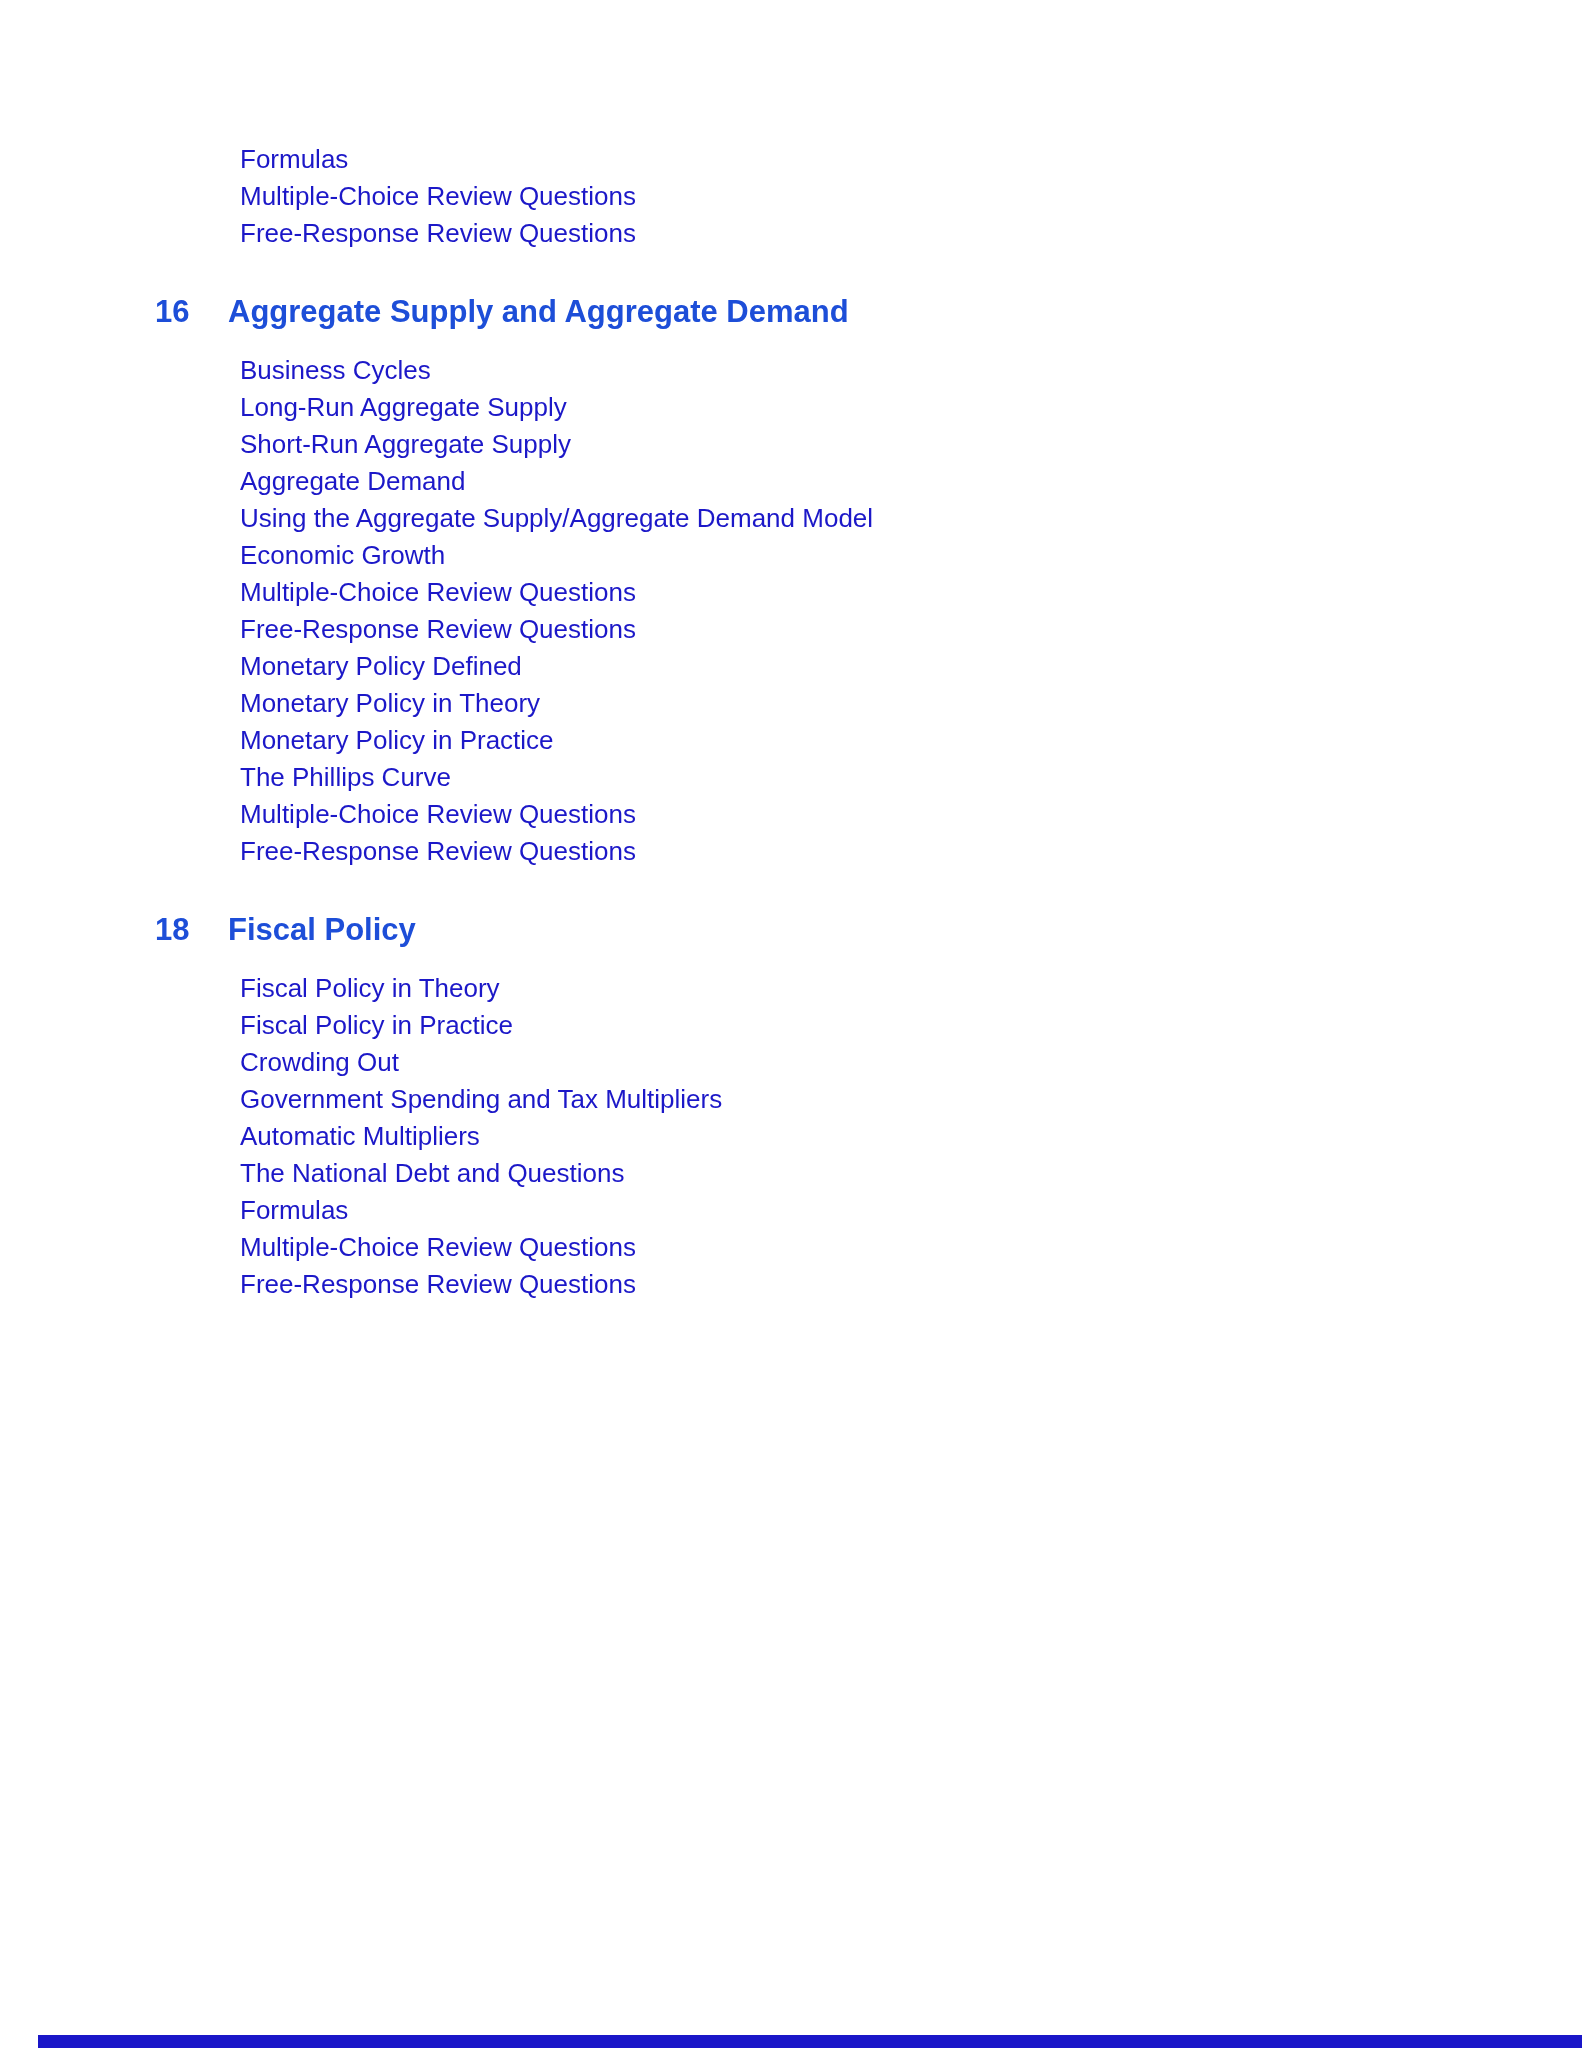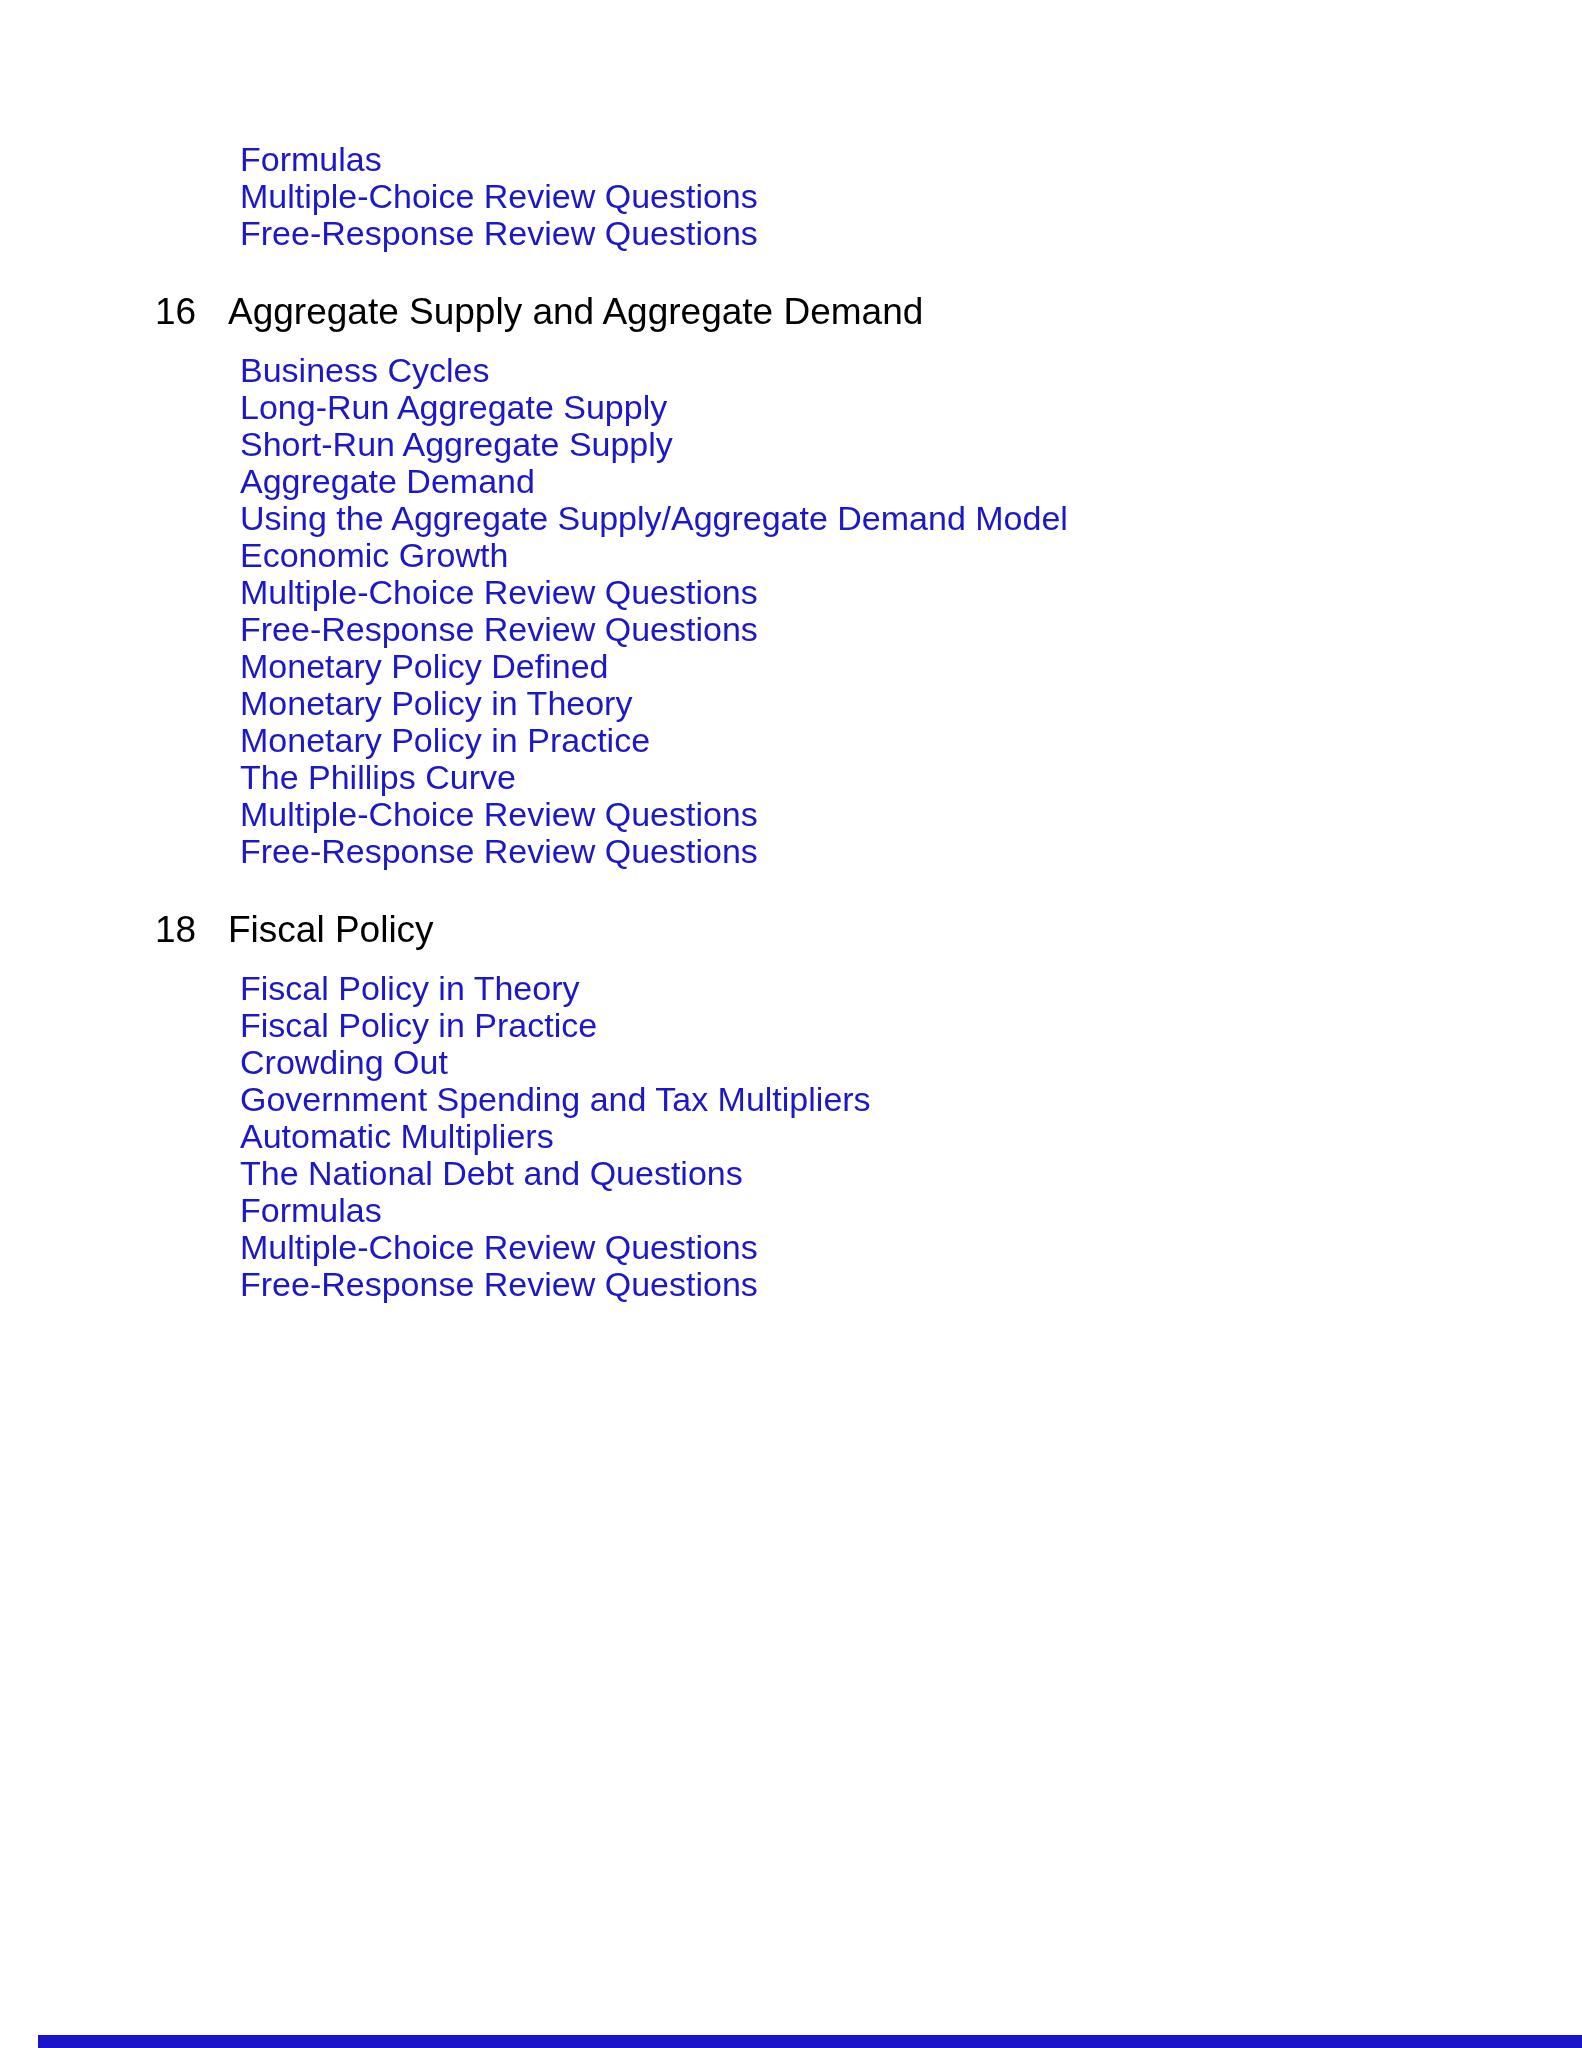--- a/index.html
+++ b/index.html
@@ -18,32 +18,32 @@
   .toc {
     padding-top: 141px;
   }
   ul.toc-items {
     list-style: none;
     margin: 0;
     padding: 0 0 0 240px;
   }
   ul.toc-items li {
     line-height: 37px;
-    font-size: 34px;
+    font-size: 26px;
   }
   ul.toc-items li a {
     color: #1c18c8;
     text-decoration: none;
     cursor: pointer;
   }
   .chapter-heading {
     margin: 40px 0 20px 155px;
-    font-size: 37px;
-    font-weight: normal;
-    color: #000000;
+    font-size: 31px;
+    font-weight: bold;
+    color: #1d4ed8;
     line-height: 40px;
     cursor: pointer;
   }
   .chapter-number {
     display: inline-block;
     width: 73px;
   }
   .bottom-bar {
     position: absolute;
     left: 38px;

